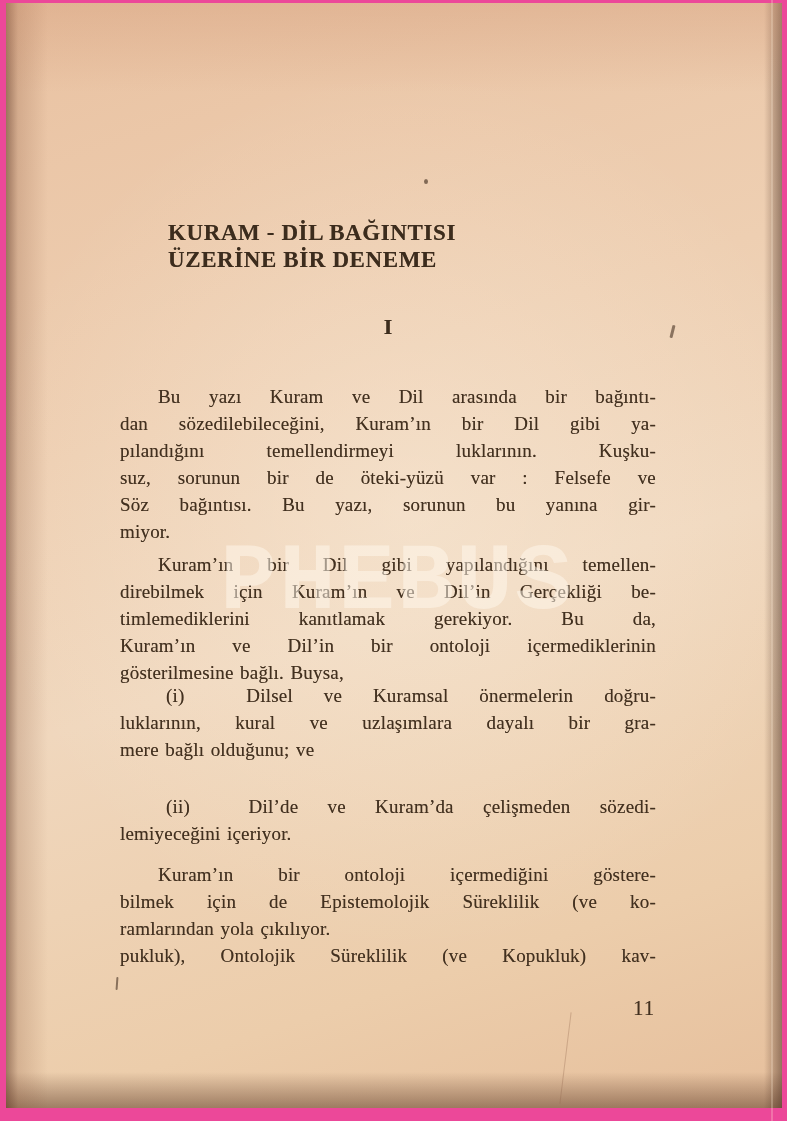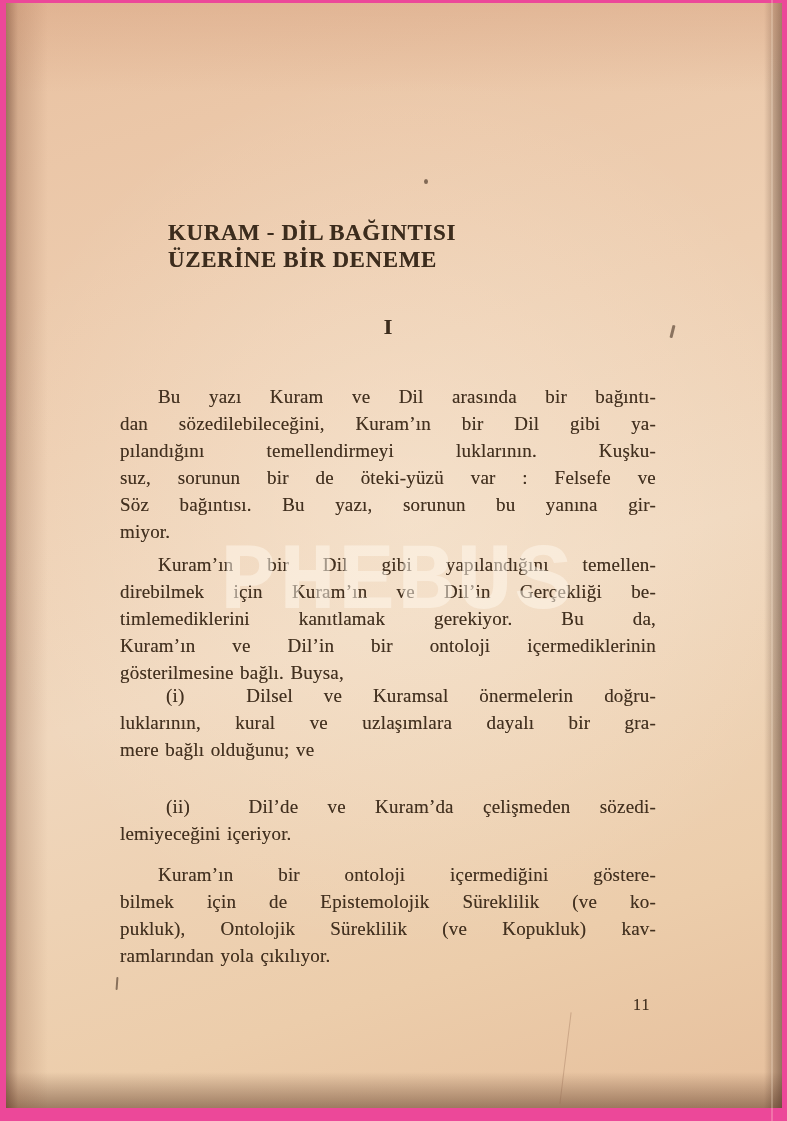--- a/index.html
+++ b/index.html
@@ -94,21 +94,21 @@
   .line.first { text-indent: 38px; }
   .p3 .line.first, .p4 .line.first { text-indent: 46px; }
   .line.last {
     text-align-last: left;
     white-space: normal;
   }
   .page-number {
     position: absolute;
     left: 633px;
     top: 996px;
-    font-size: 16px;
+    font-size: 21px;
     letter-spacing: 1px;
     color: #42301f;
     text-shadow: 0 0 0.5px rgba(66,48,31,0.5);
   }
   .watermark {
     position: absolute;
     left: 120px;
     top: 538px;
     width: 560px;
     text-align: left;
@@ -185,22 +185,22 @@
     </div>
 
     <div class="paragraph p4">
       <div class="line justified first">(ii)&nbsp;&nbsp;Dil’de ve Kuram’da çelişmeden sözedi-</div>
       <div class="line last">lemiyeceğini içeriyor.</div>
     </div>
 
     <div class="paragraph p5">
       <div class="line justified first">Kuram’ın bir ontoloji içermediğini göstere-</div>
       <div class="line justified">bilmek için de Epistemolojik Süreklilik (ve ko-</div>
+      <div class="line last">ramlarından yola çıkılıyor.</div>
       <div class="line justified">pukluk), Ontolojik Süreklilik (ve Kopukluk) kav-</div>
-      <div class="line last">ramlarından yola çıkılıyor.</div>
     </div>
 
     <div class="page-number">11</div>
 
     <div class="speck speck-1"></div>
     <div class="stroke stroke-right"></div>
     <div class="stroke stroke-left"></div>
     <div class="scratch"></div>
   </div>
 

